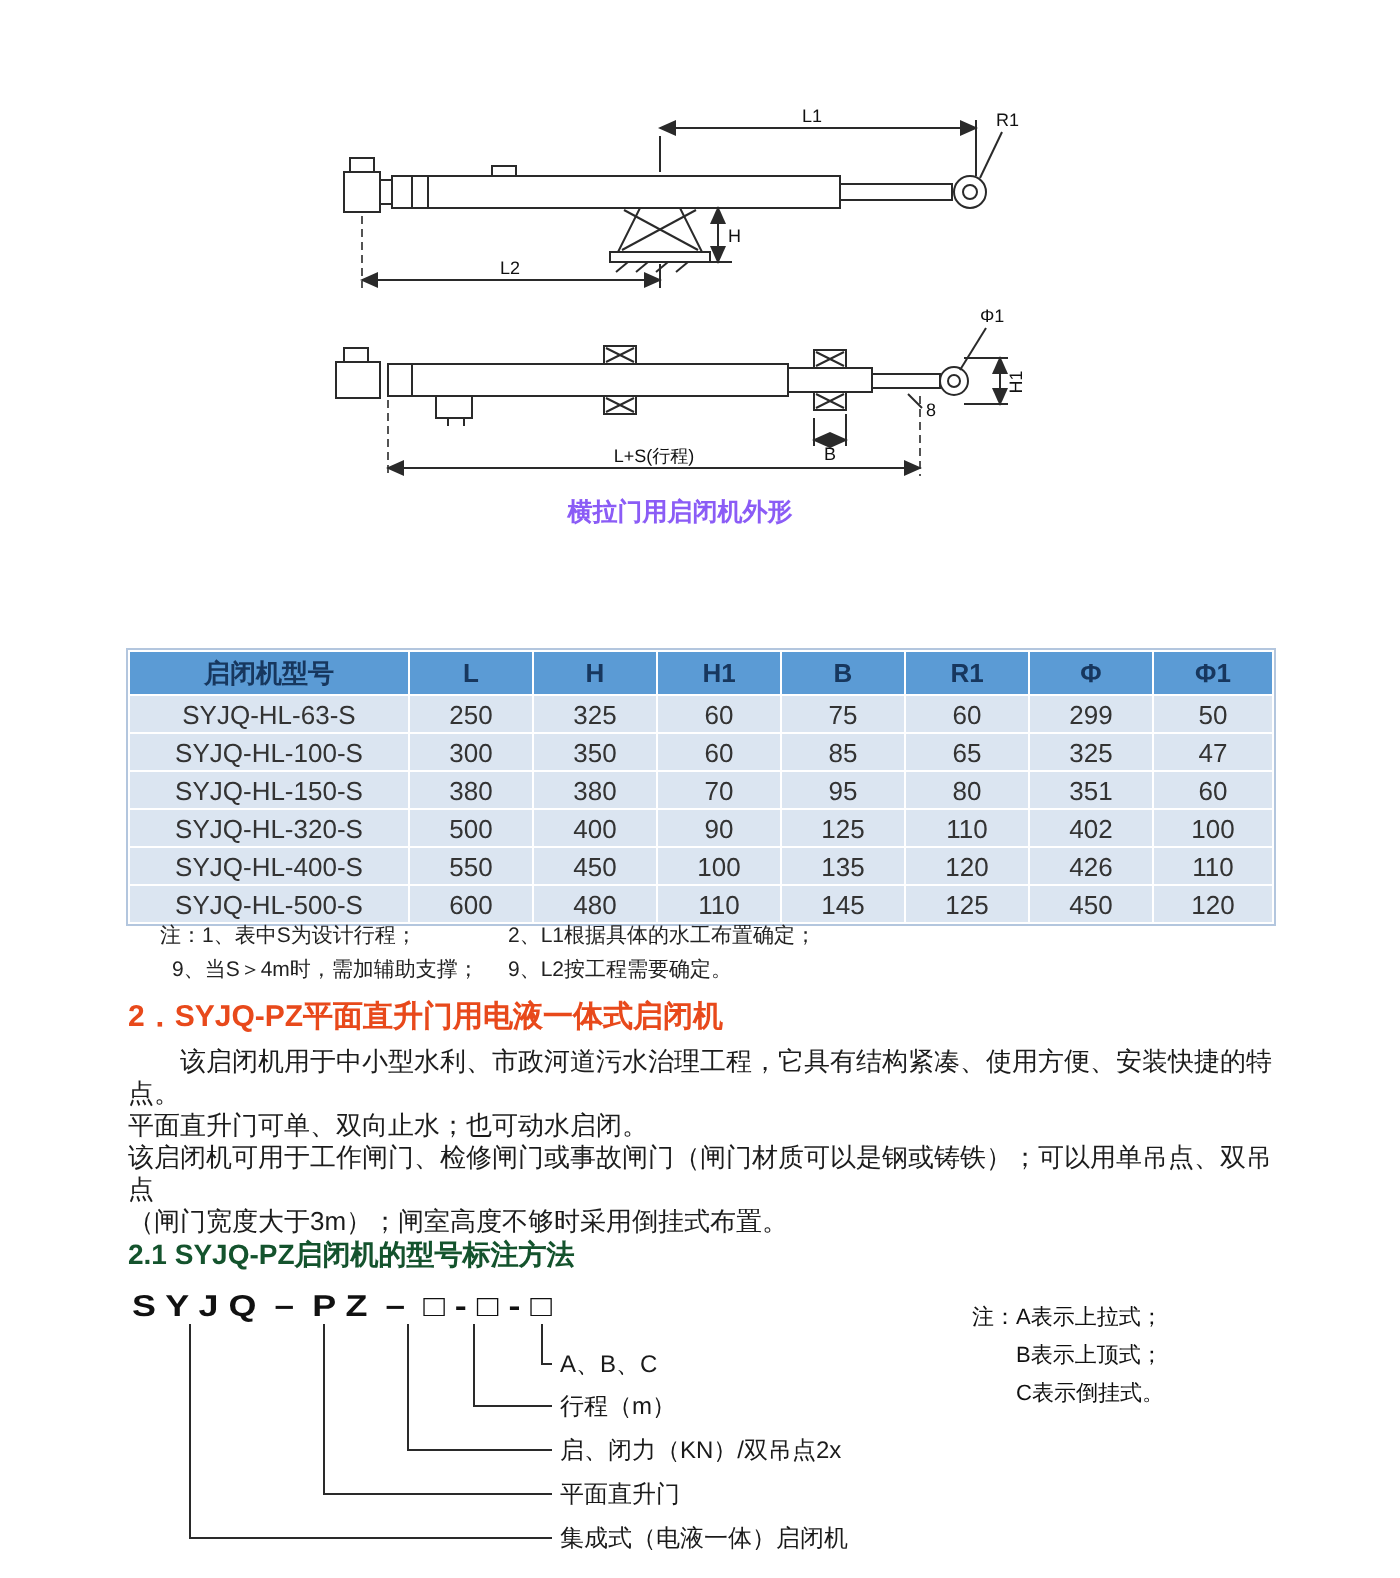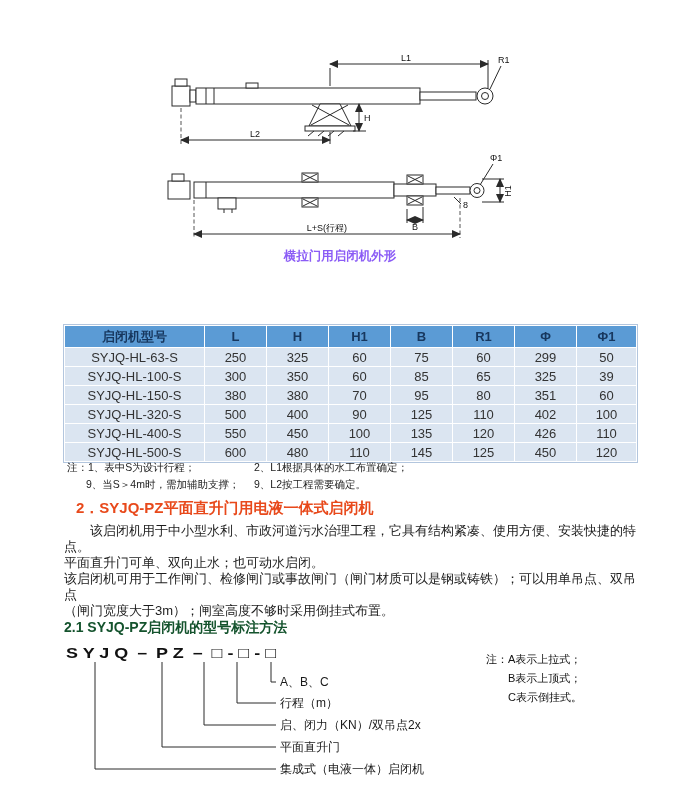--- a/index.html
+++ b/index.html
@@ -20,23 +20,23 @@
   .dim  { font-size:9px; fill:#111; }
 
   .spec-table { position:absolute; left:64px; top:281px; width:572px; border-collapse:collapse; table-layout:fixed;margin-top:44px; }
   .spec-table th { height:22px; background:var(--header-bg,#5b9bd5); color:var(--header-text,#17375e); font-size:13px; font-weight:bold; border:1px solid #fff; text-align:center; }
   .spec-table td { height:19px; background:var(--row-bg,#dbe5f1); color:#333; font-size:13px; border:1px solid #fff; text-align:center; }
   .spec-table { outline:1px solid #b3c6de; }
 
   .notes { position:absolute; left:64px; top:461px; width:572px; font-size:10.5px; color:#222; }
   .note-row { position:relative; height:17px; }
   .note-row span { position:absolute; top:0; white-space:nowrap; }
-  .p-l0 { left:3px; } .p-l22 { left:22px; } .p-l190 { left:190px; }
-
-  .sec2-title { position:absolute; left:64px; top:499px; font-size:15px; font-weight:bold; color:var(--accent-red,#e8491b);margin-left:12px; }
+  .p-l0 { left:16px; } .p-l22 { left:22px; } .p-l190 { left:190px; }
+
+  .sec2-title { position:absolute; left:64px; top:499px; font-size:15px; font-weight:bold; color:var(--accent-red,#e8491b); }
   .sec2-body  { position:absolute; left:64px; top:523px; width:580px; font-size:13px; line-height:16px; color:#1c1c1c; white-space:pre-line; }
   .sec21-title { position:absolute; left:64px; top:619px; font-size:14px; font-weight:bold; color:#14532d; }
 
   .model-diagram { position:absolute; left:64px; top:644px; }
   .code   { font-size:15px; font-weight:bold; fill:#111; }
   .mlabel { font-size:12px; fill:#1a1a1a; }
   .side-note { position:absolute; left:486px; top:650px; font-size:11px; line-height:19px; color:#111; white-space:pre-line; }
 </style>
 </head>
 <body>
@@ -221,21 +221,21 @@
           <td>50</td>
         </tr>
         <tr>
           <td>SYJQ-HL-100-S</td>
           <td>300</td>
           <td>350</td>
           <td>60</td>
           <td>85</td>
           <td>65</td>
           <td>325</td>
-          <td>39</td>
+          <td>47</td>
         </tr>
         <tr>
           <td>SYJQ-HL-150-S</td>
           <td>380</td>
           <td>380</td>
           <td>70</td>
           <td>95</td>
           <td>80</td>
           <td>351</td>
           <td>60</td>

